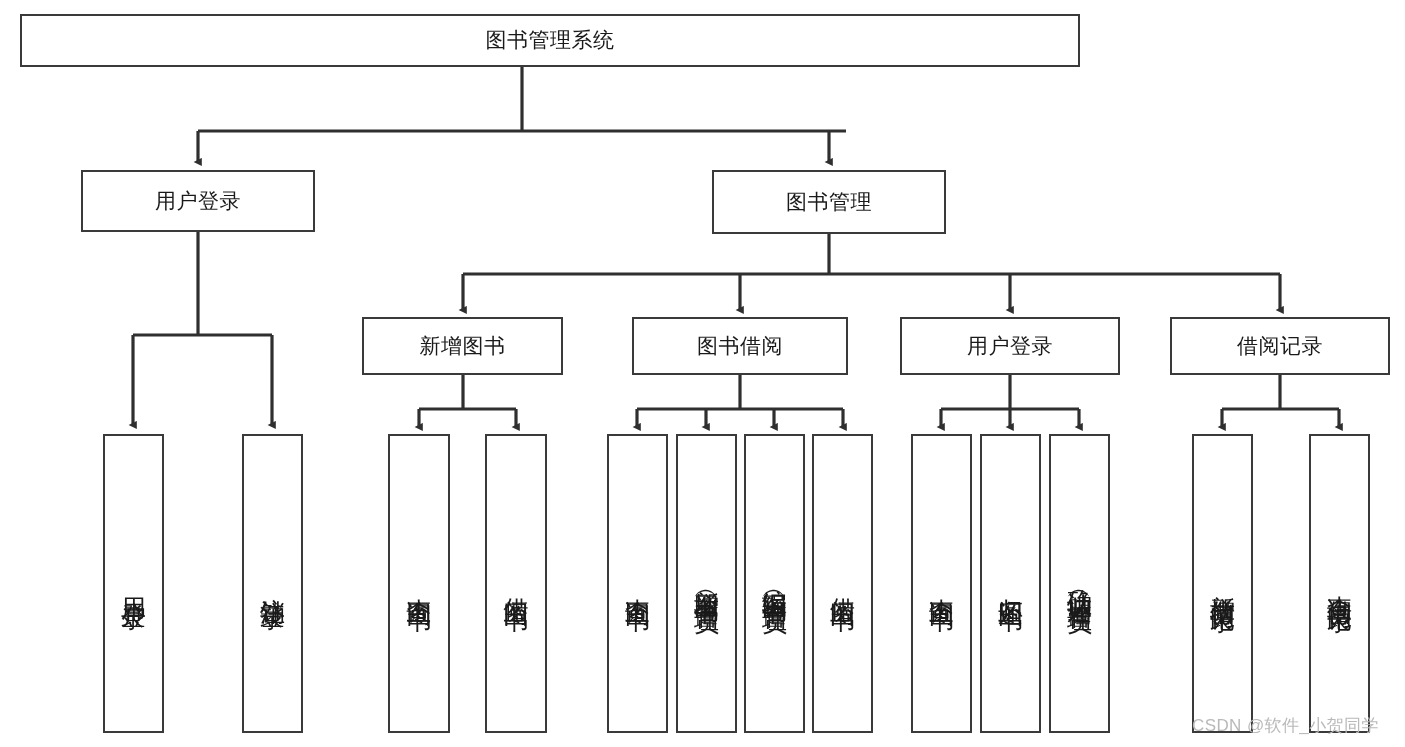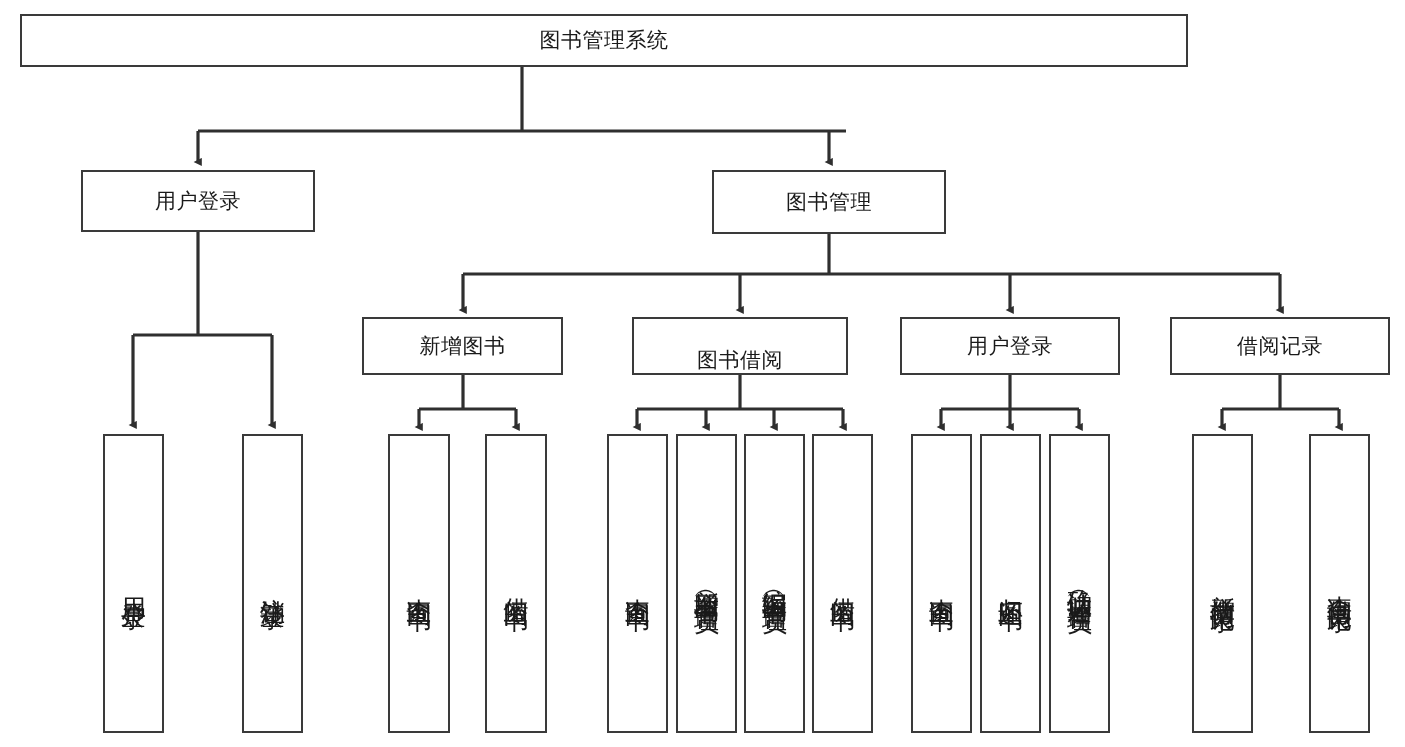--- a/index.html
+++ b/index.html
@@ -116,35 +116,35 @@
       <path d="M1010,409 L1010,427" marker-end="url(#arrowhead)"></path>
       <path d="M1079,409 L1079,427" marker-end="url(#arrowhead)"></path>
 
       <path d="M1280,375 L1280,409"></path>
       <path d="M1222,409 L1339,409"></path>
       <path d="M1222,409 L1222,427" marker-end="url(#arrowhead)"></path>
       <path d="M1339,409 L1339,427" marker-end="url(#arrowhead)"></path>
     </g>
   </svg>
 
-  <div class="node node-root" style="left:20px; top:14px; width:1168px; height:53px;">
+  <div class="node node-root" style="left:20px; top:14px; width:1060px; height:53px;">
     <span class="node-label">图书管理系统</span>
   </div>
 
   <div class="node node-l1" style="left:81px; top:170px; width:234px; height:62px;">
     <span class="node-label">用户登录</span>
   </div>
   <div class="node node-l1" style="left:712px; top:170px; width:234px; height:64px;">
     <span class="node-label">图书管理</span>
   </div>
 
   <div class="node node-l2" style="left:362px; top:317px; width:201px; height:58px;">
     <span class="node-label">新增图书</span>
   </div>
-  <div class="node node-l2" style="left:632px; top:317px; width:216px; height:58px;align-items:flex-end;">
+  <div class="node node-l2" style="left:632px; top:317px; width:216px; height:58px;">
     <span class="node-label">图书借阅</span>
   </div>
   <div class="node node-l2" style="left:900px; top:317px; width:220px; height:58px;">
     <span class="node-label">用户登录</span>
   </div>
   <div class="node node-l2" style="left:1170px; top:317px; width:220px; height:58px;">
     <span class="node-label">借阅记录</span>
   </div>
 
   <div class="node node-leaf" style="left:103px; top:434px; width:61px; height:299px;">
@@ -184,14 +184,17 @@
     <span class="node-label">确认归还（管理员）</span>
   </div>
 
   <div class="node node-leaf" style="left:1192px; top:434px; width:61px; height:299px;">
     <span class="node-label">新增借阅记录</span>
   </div>
   <div class="node node-leaf" style="left:1309px; top:434px; width:61px; height:299px;">
     <span class="node-label">查询借阅记录</span>
   </div>
 
+  <div class="watermark" style="left:1192px; top:714px;">
+    <span>CSDN @软件_小贺同学</span>
+  </div>
 
 </div>
 
 </body></html>

